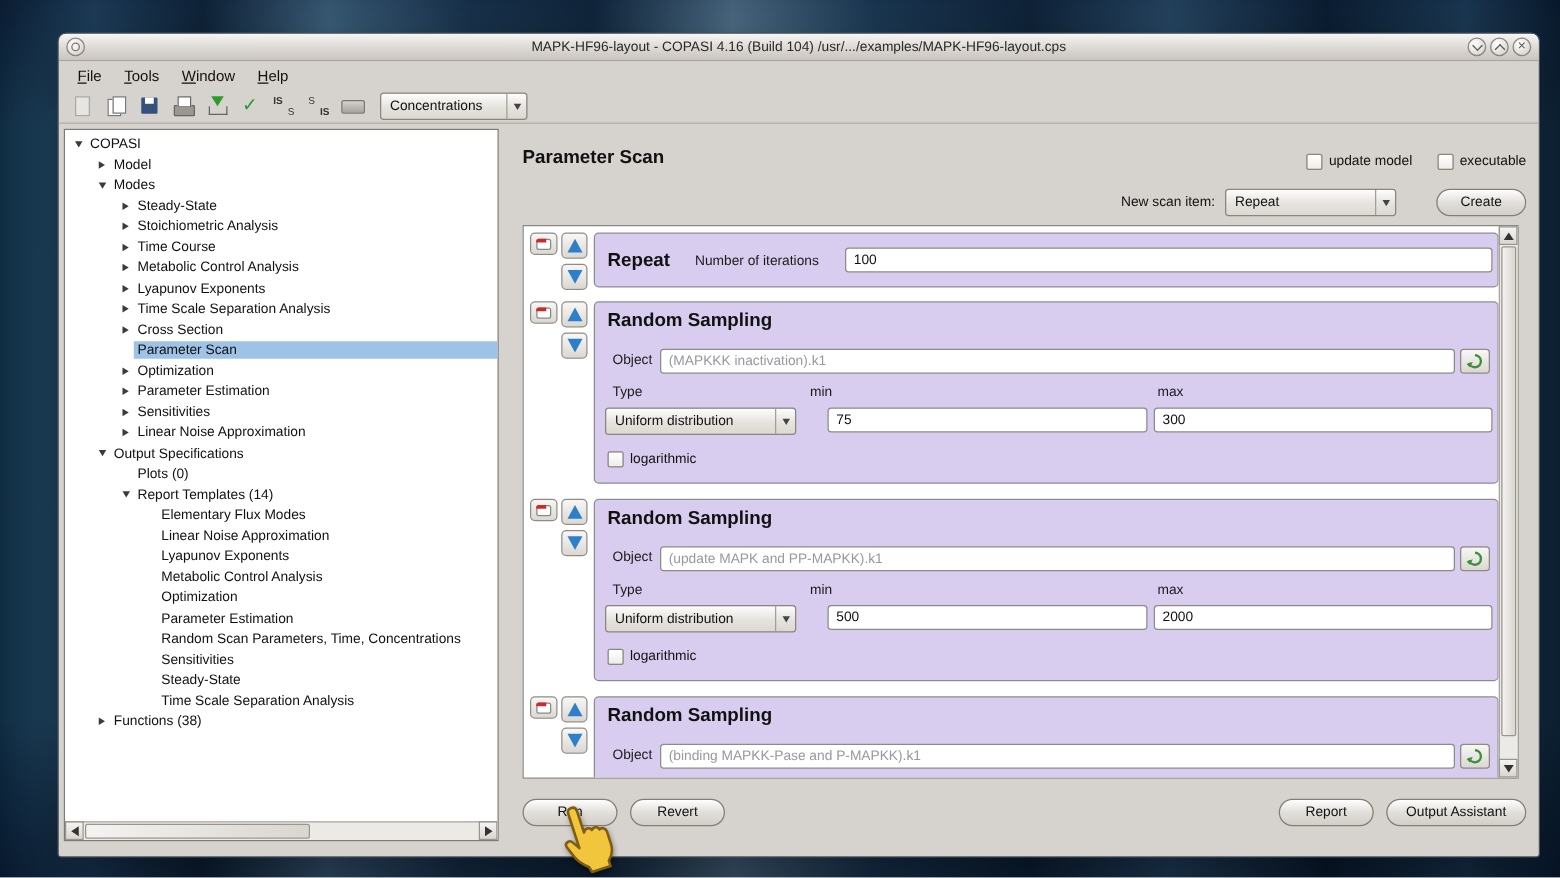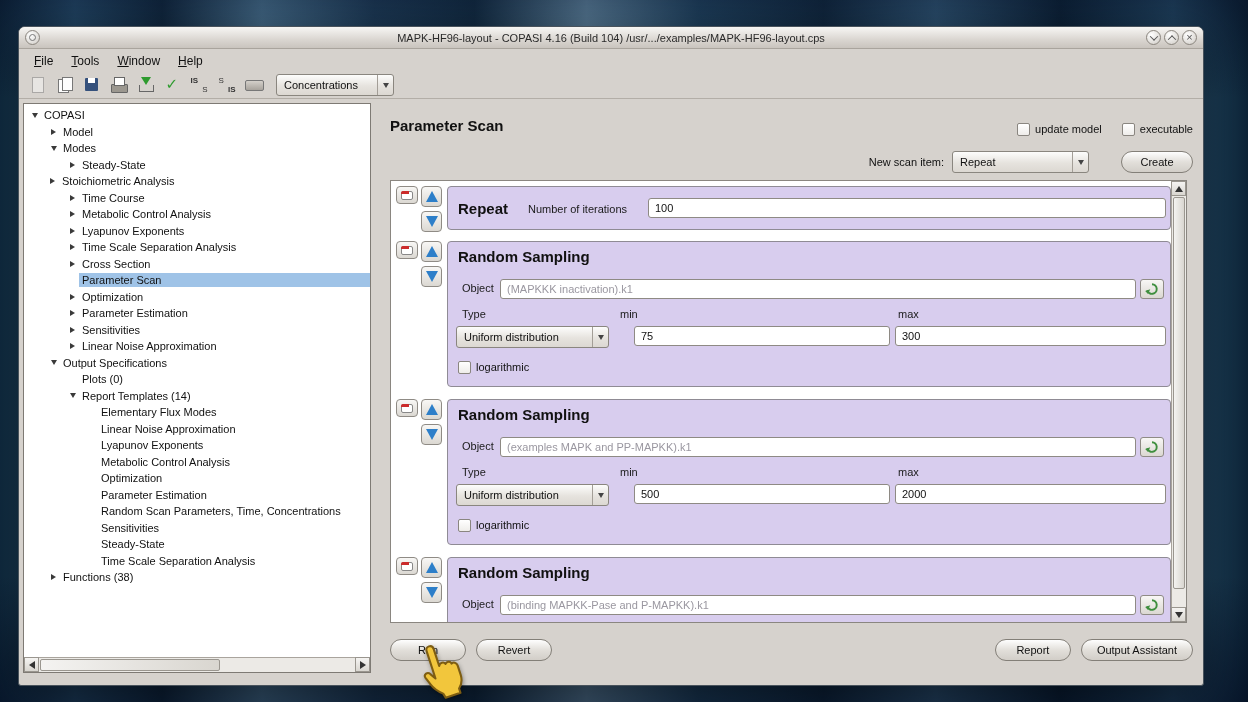--- a/index.html
+++ b/index.html
@@ -5,21 +5,21 @@
   :root{
     --card-bg:#d8cdee; --sel:#9fc3e7; --accent:#2d7fc9; --rm-red:#cc2b2b; --chk-green:#2e9b2e;
   }
   *{margin:0;padding:0;box-sizing:border-box}
   body{font-family:"Liberation Sans","DejaVu Sans",sans-serif;color:#111}
   .desktop{position:relative;width:1248px;height:702px;overflow:hidden;
     background:
       linear-gradient(180deg, rgba(5,10,30,.45), rgba(0,0,0,0) 14%, rgba(0,0,0,0) 82%, rgba(0,5,25,.5)),
       linear-gradient(90deg,#102c42 0%,#2e5f82 6%,#16354d 13%,#5e93b4 21%,#274f6e 30%,#183a52 38%,#79a9c6 47%,#2a5878 56%,#16354d 66%,#3c6d90 75%,#102c42 85%,#2a5878 94%,#0d2437 100%);
   }
-  .window{position:absolute;left:18px;top:26px;width:1186px;height:660px;background:#d6d2cd;
+  .window{position:absolute;left:46px;top:26px;width:1186px;height:660px;background:#d6d2cd;
     border:1px solid #49535c;border-radius:7px 7px 3px 3px;
     box-shadow:0 12px 45px rgba(0,0,0,.55), inset 0 1px 0 rgba(255,255,255,.5)}
   
   .titlebar{height:22px;background:linear-gradient(#f7f6f4,#dad6d1 60%,#c9c4be);border-bottom:1px solid #a9a49d;
     border-radius:6px 6px 0 0;position:relative;display:flex;align-items:center;justify-content:center}
   .title{font-size:11px;color:#2a2a2a;white-space:nowrap}
   .wbtn{position:absolute;top:3px;width:15px;height:15px;border-radius:50%;
     background:radial-gradient(circle at 35% 30%,#fff,#cfcbc5);border:1px solid #8a857e;
     display:flex;align-items:center;justify-content:center;font-size:10px;color:#555;line-height:1}
   .wicon{left:6px}
@@ -188,21 +188,21 @@
             <span class="tl">Model</span>
           </div>
           <div class="tree-row" style="padding-left: 23px;">
             <span class="tw expanded"></span>
             <span class="tl">Modes</span>
           </div>
           <div class="tree-row" style="padding-left: 42px;">
             <span class="tw collapsed"></span>
             <span class="tl">Steady-State</span>
           </div>
-          <div class="tree-row" style="padding-left: 22px;">
+          <div class="tree-row" style="padding-left: 42px;">
             <span class="tw collapsed"></span>
             <span class="tl">Stoichiometric Analysis</span>
           </div>
           <div class="tree-row" style="padding-left: 42px;">
             <span class="tw collapsed"></span>
             <span class="tl">Time Course</span>
           </div>
           <div class="tree-row" style="padding-left: 42px;">
             <span class="tw collapsed"></span>
             <span class="tl">Metabolic Control Analysis</span>
@@ -384,21 +384,21 @@
             </div>
             <div class="icon-btn" style="left: 30px; top: 218px;">
               <span class="tri-up"></span>
             </div>
             <div class="icon-btn" style="left: 30px; top: 243px;">
               <span class="tri-down"></span>
             </div>
             <div class="card" style="top: 218px; height: 146px;">
               <div class="card-title">Random Sampling</div>
               <div class="lbl" style="left: 14px; top: 40px;">Object</div>
-              <div class="input gray" style="left: 52px; top: 37px; width: 636px;">(examples MAPK and PP-MAPKK).k1</div>
+              <div class="input gray" style="left: 52px; top: 37px; width: 636px;">(update MAPK and PP-MAPKK).k1</div>
               <div class="obj-btn" style="left: 692px; top: 37px;">
                 <svg width="14" height="14" viewBox="0 0 16 16">
                   <path d="M8 2.5 A5.5 5.5 0 1 1 2.6 9.5" fill="none" stroke="#3f8f3f" stroke-width="2.2"></path>
                   <path d="M0.2 10.4 L6 8.4 L3.4 13.6 Z" fill="#3f8f3f"></path>
                 </svg>
               </div>
               <div class="lbl" style="left: 14px; top: 66px;">Type</div>
               <div class="lbl" style="left: 172px; top: 66px;">min</div>
               <div class="lbl" style="left: 450px; top: 66px;">max</div>
               <div class="combo" style="left: 8px; top: 84px; width: 153px;">

